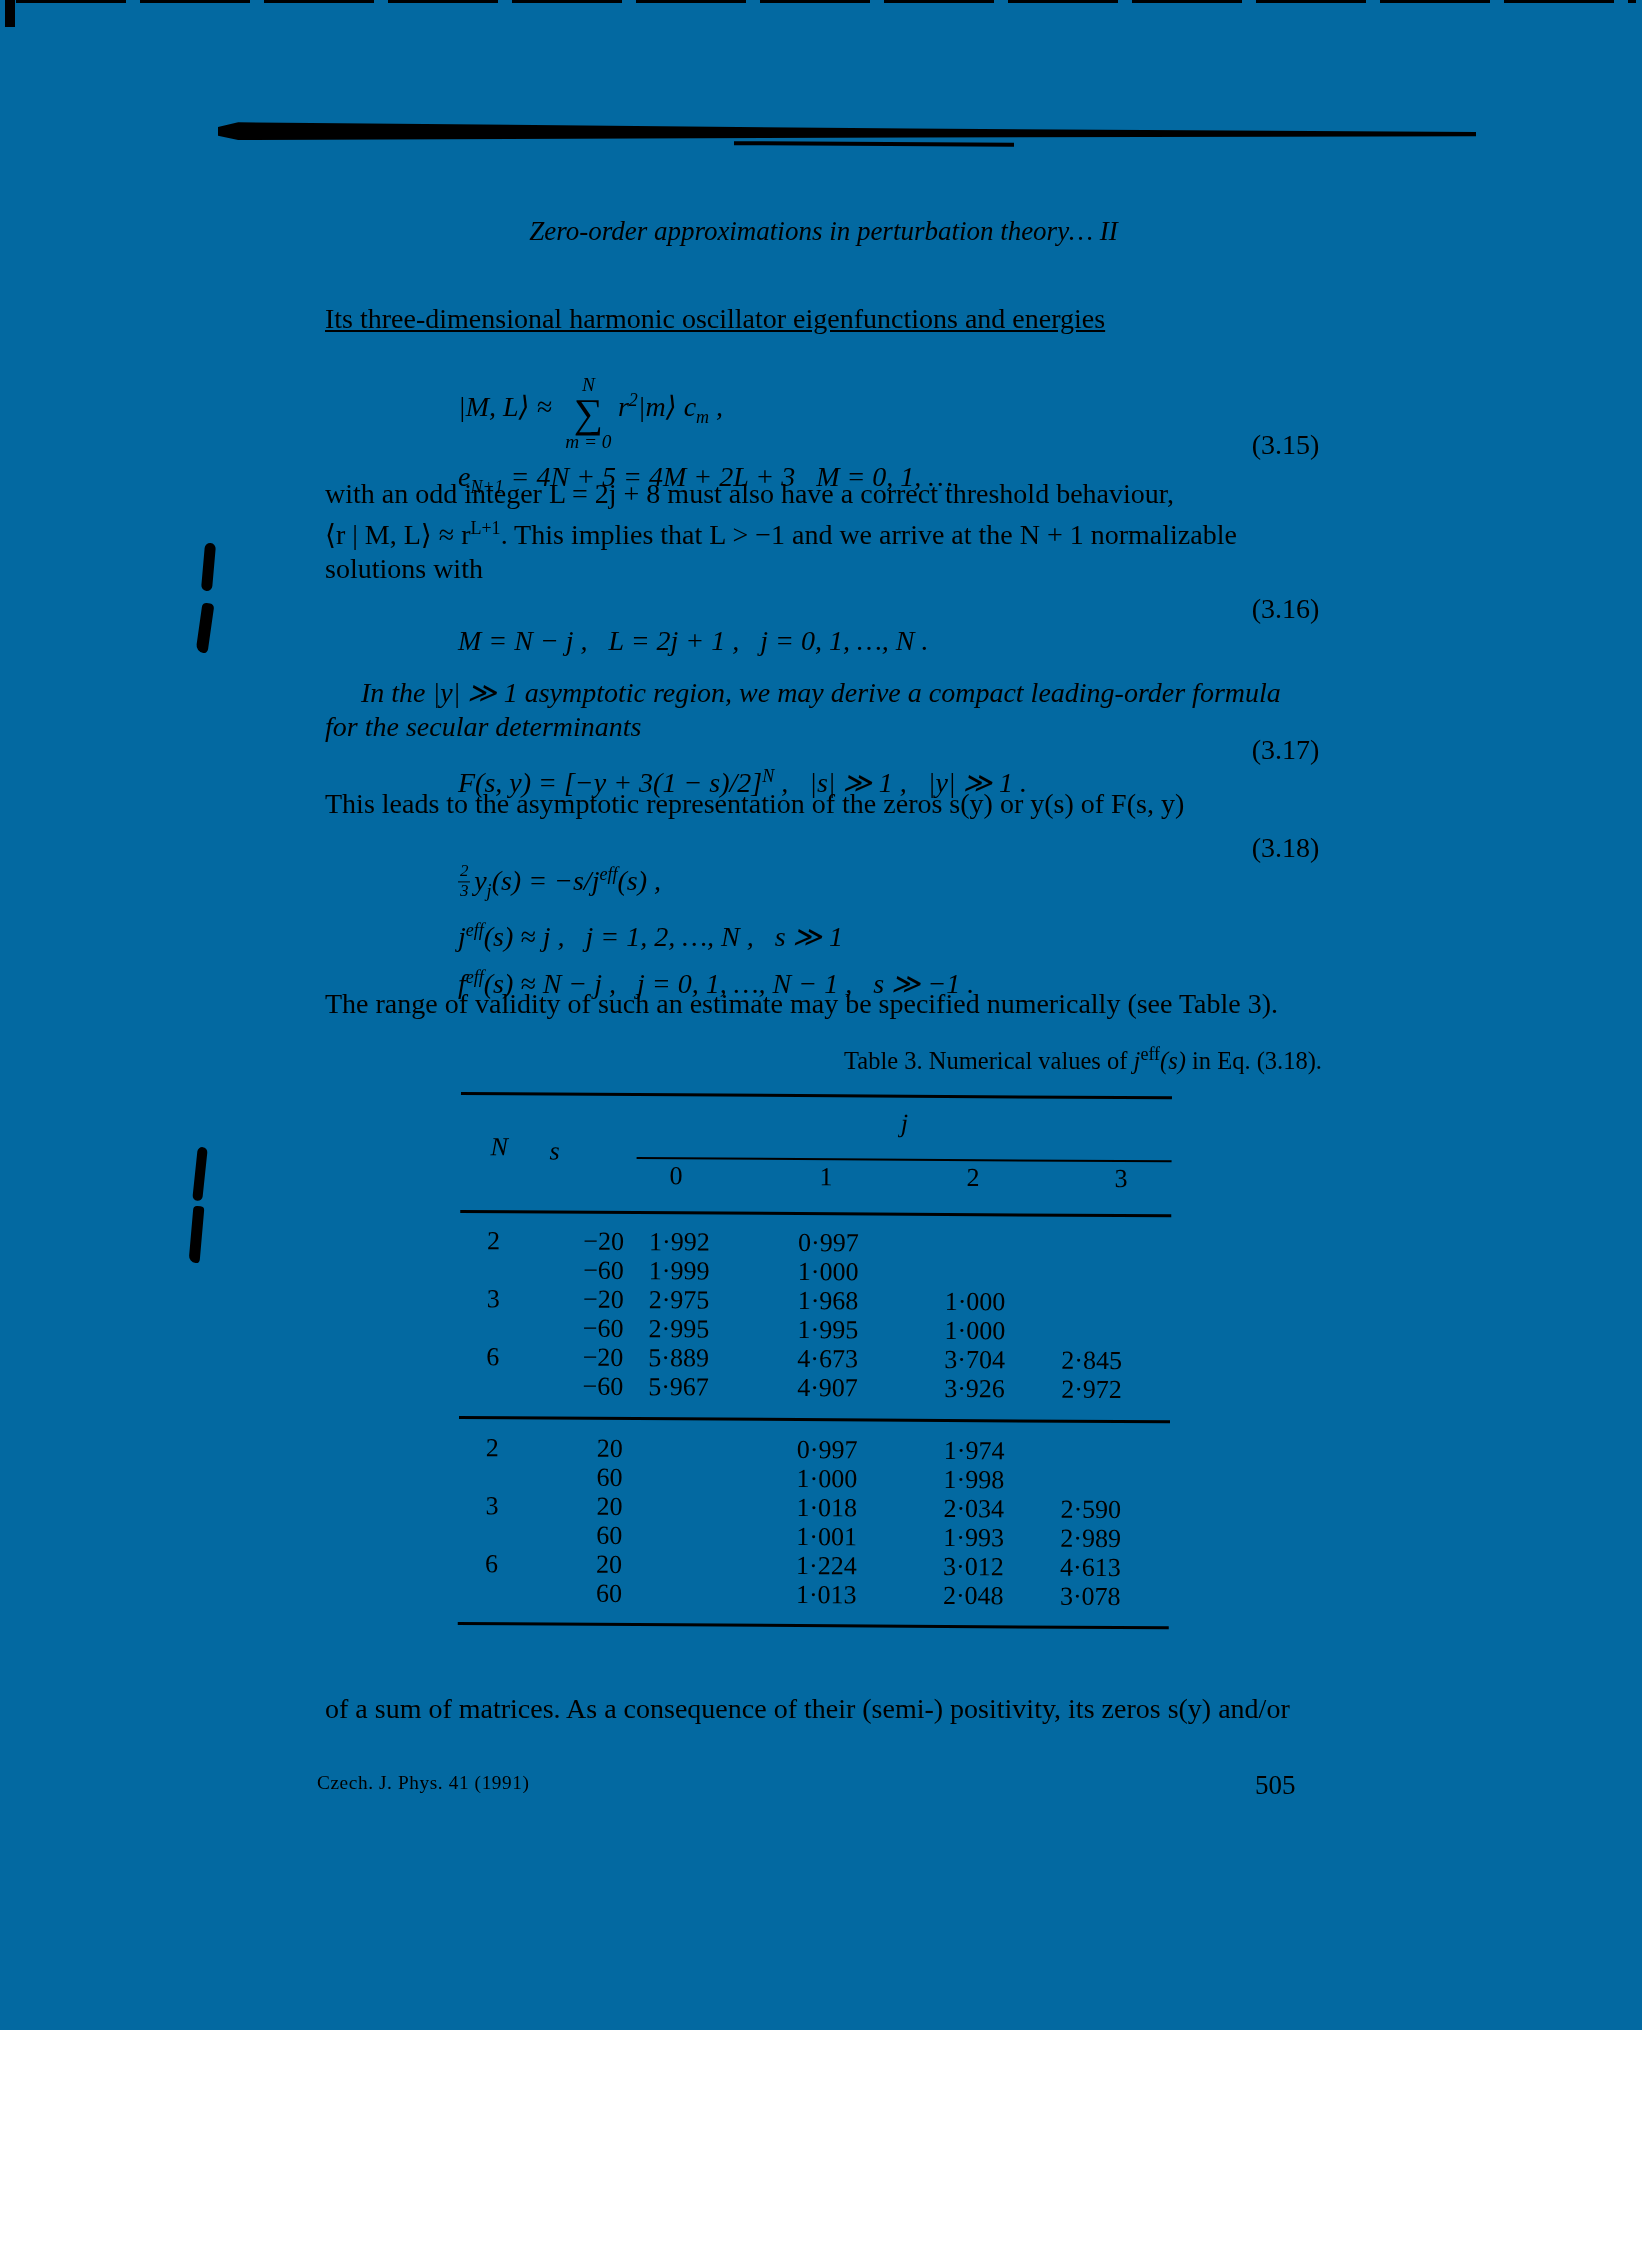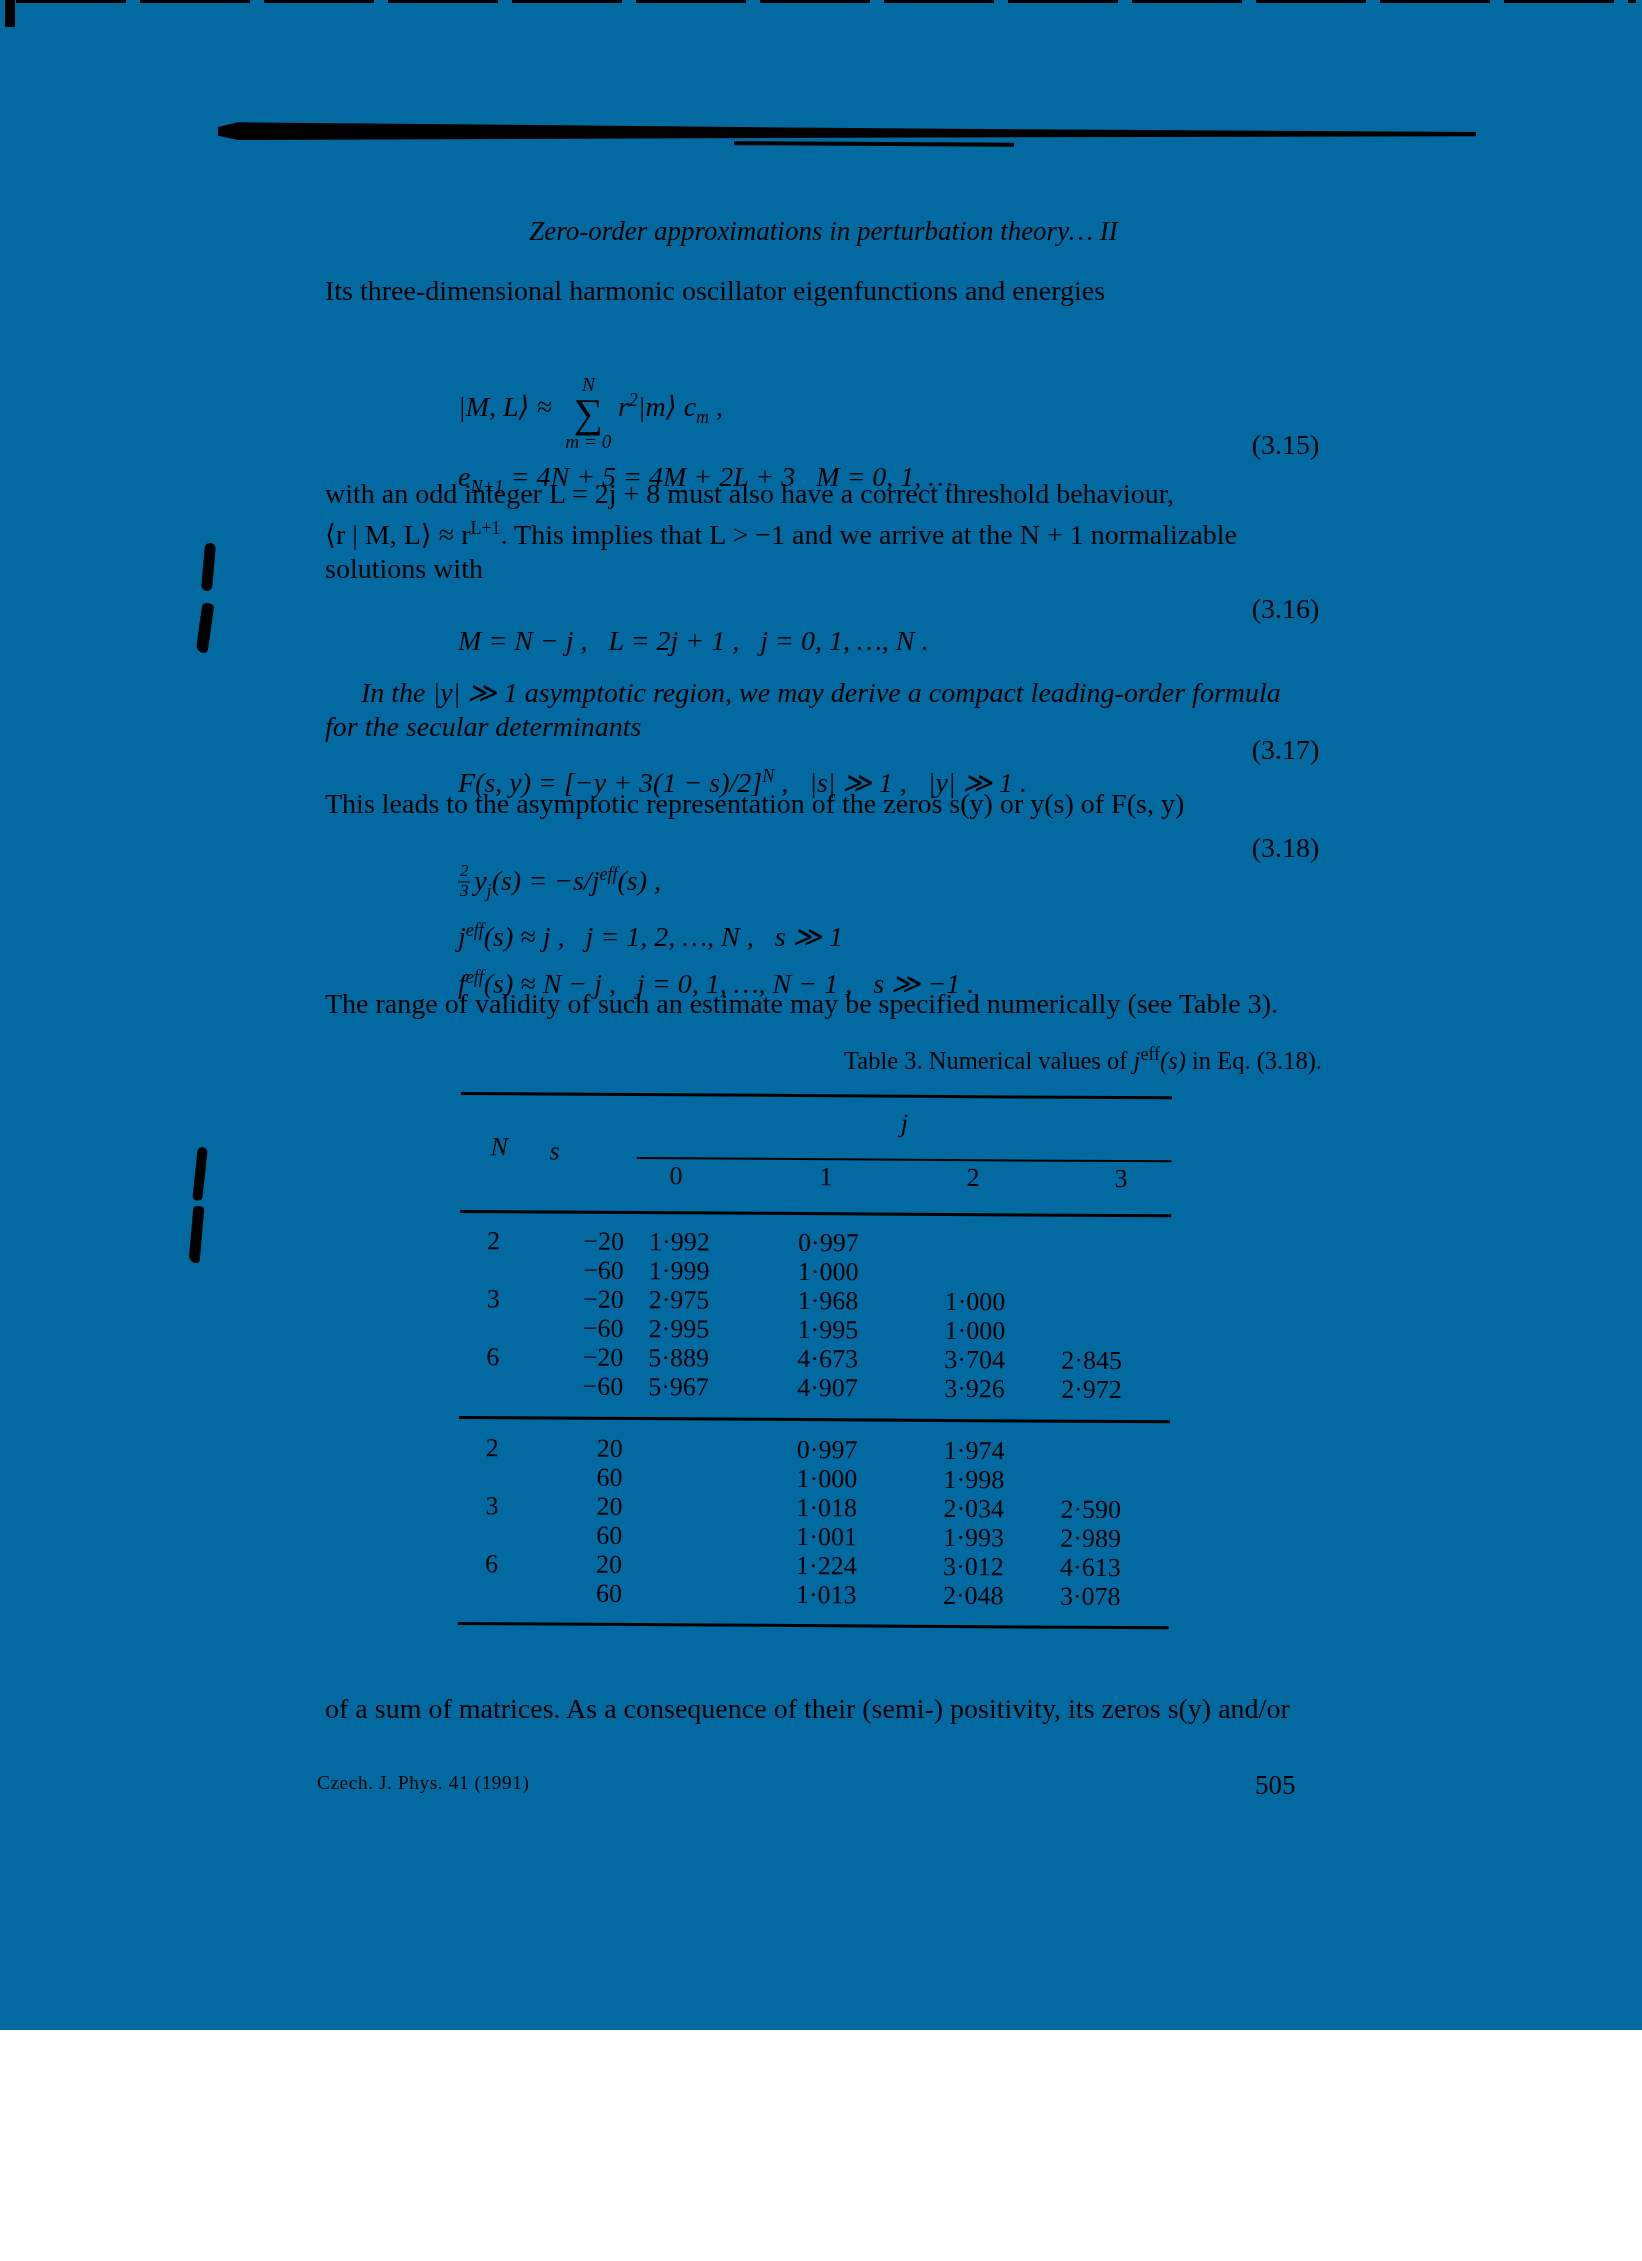--- a/index.html
+++ b/index.html
@@ -21,21 +21,21 @@
          clip-path:polygon(0 14%,4% 6%,90% 0,97% 2%,100% 10%,100% 100%,0 100%);}
   #stamp-digits{position:absolute;left:45px;top:2193px;width:258px;text-align:center;color:#fff;
          font-family:"DejaVu Sans Mono",monospace;font-size:39px;letter-spacing:9px;
          transform:rotate(180deg);}
   #bottom-strip{left:379px;top:2248px;width:718px;height:13px;
          clip-path:polygon(0 0,100% 45%,100% 100%,0 100%);}
   
   .runhead{position:absolute;top:216px;left:325px;width:997px;text-align:center;
            font-style:italic;font-size:27px;}
   .para{position:absolute;left:325px;width:1000px;font-size:28px;line-height:34px;}
-  #p1{top:274px;}
+  #p1{top:302px;text-decoration:underline;}
   #p2{top:477px;}
   #p3{top:676px;text-indent:36px;font-style:italic;}
   #p4{top:787px;}
   #p5{top:987px;}
   #p6{top:1658px;text-indent:37px;}
   .eq{position:absolute;left:325px;width:997px;font-size:28px;font-style:italic;}
   .eq .inner{display:inline-block;margin-left:91px;text-align:center;}
   .eq span{white-space:pre;}
   .eq .label{position:absolute;right:2.6px;top:0;font-style:normal;}
   #eq1{top:340px;}

